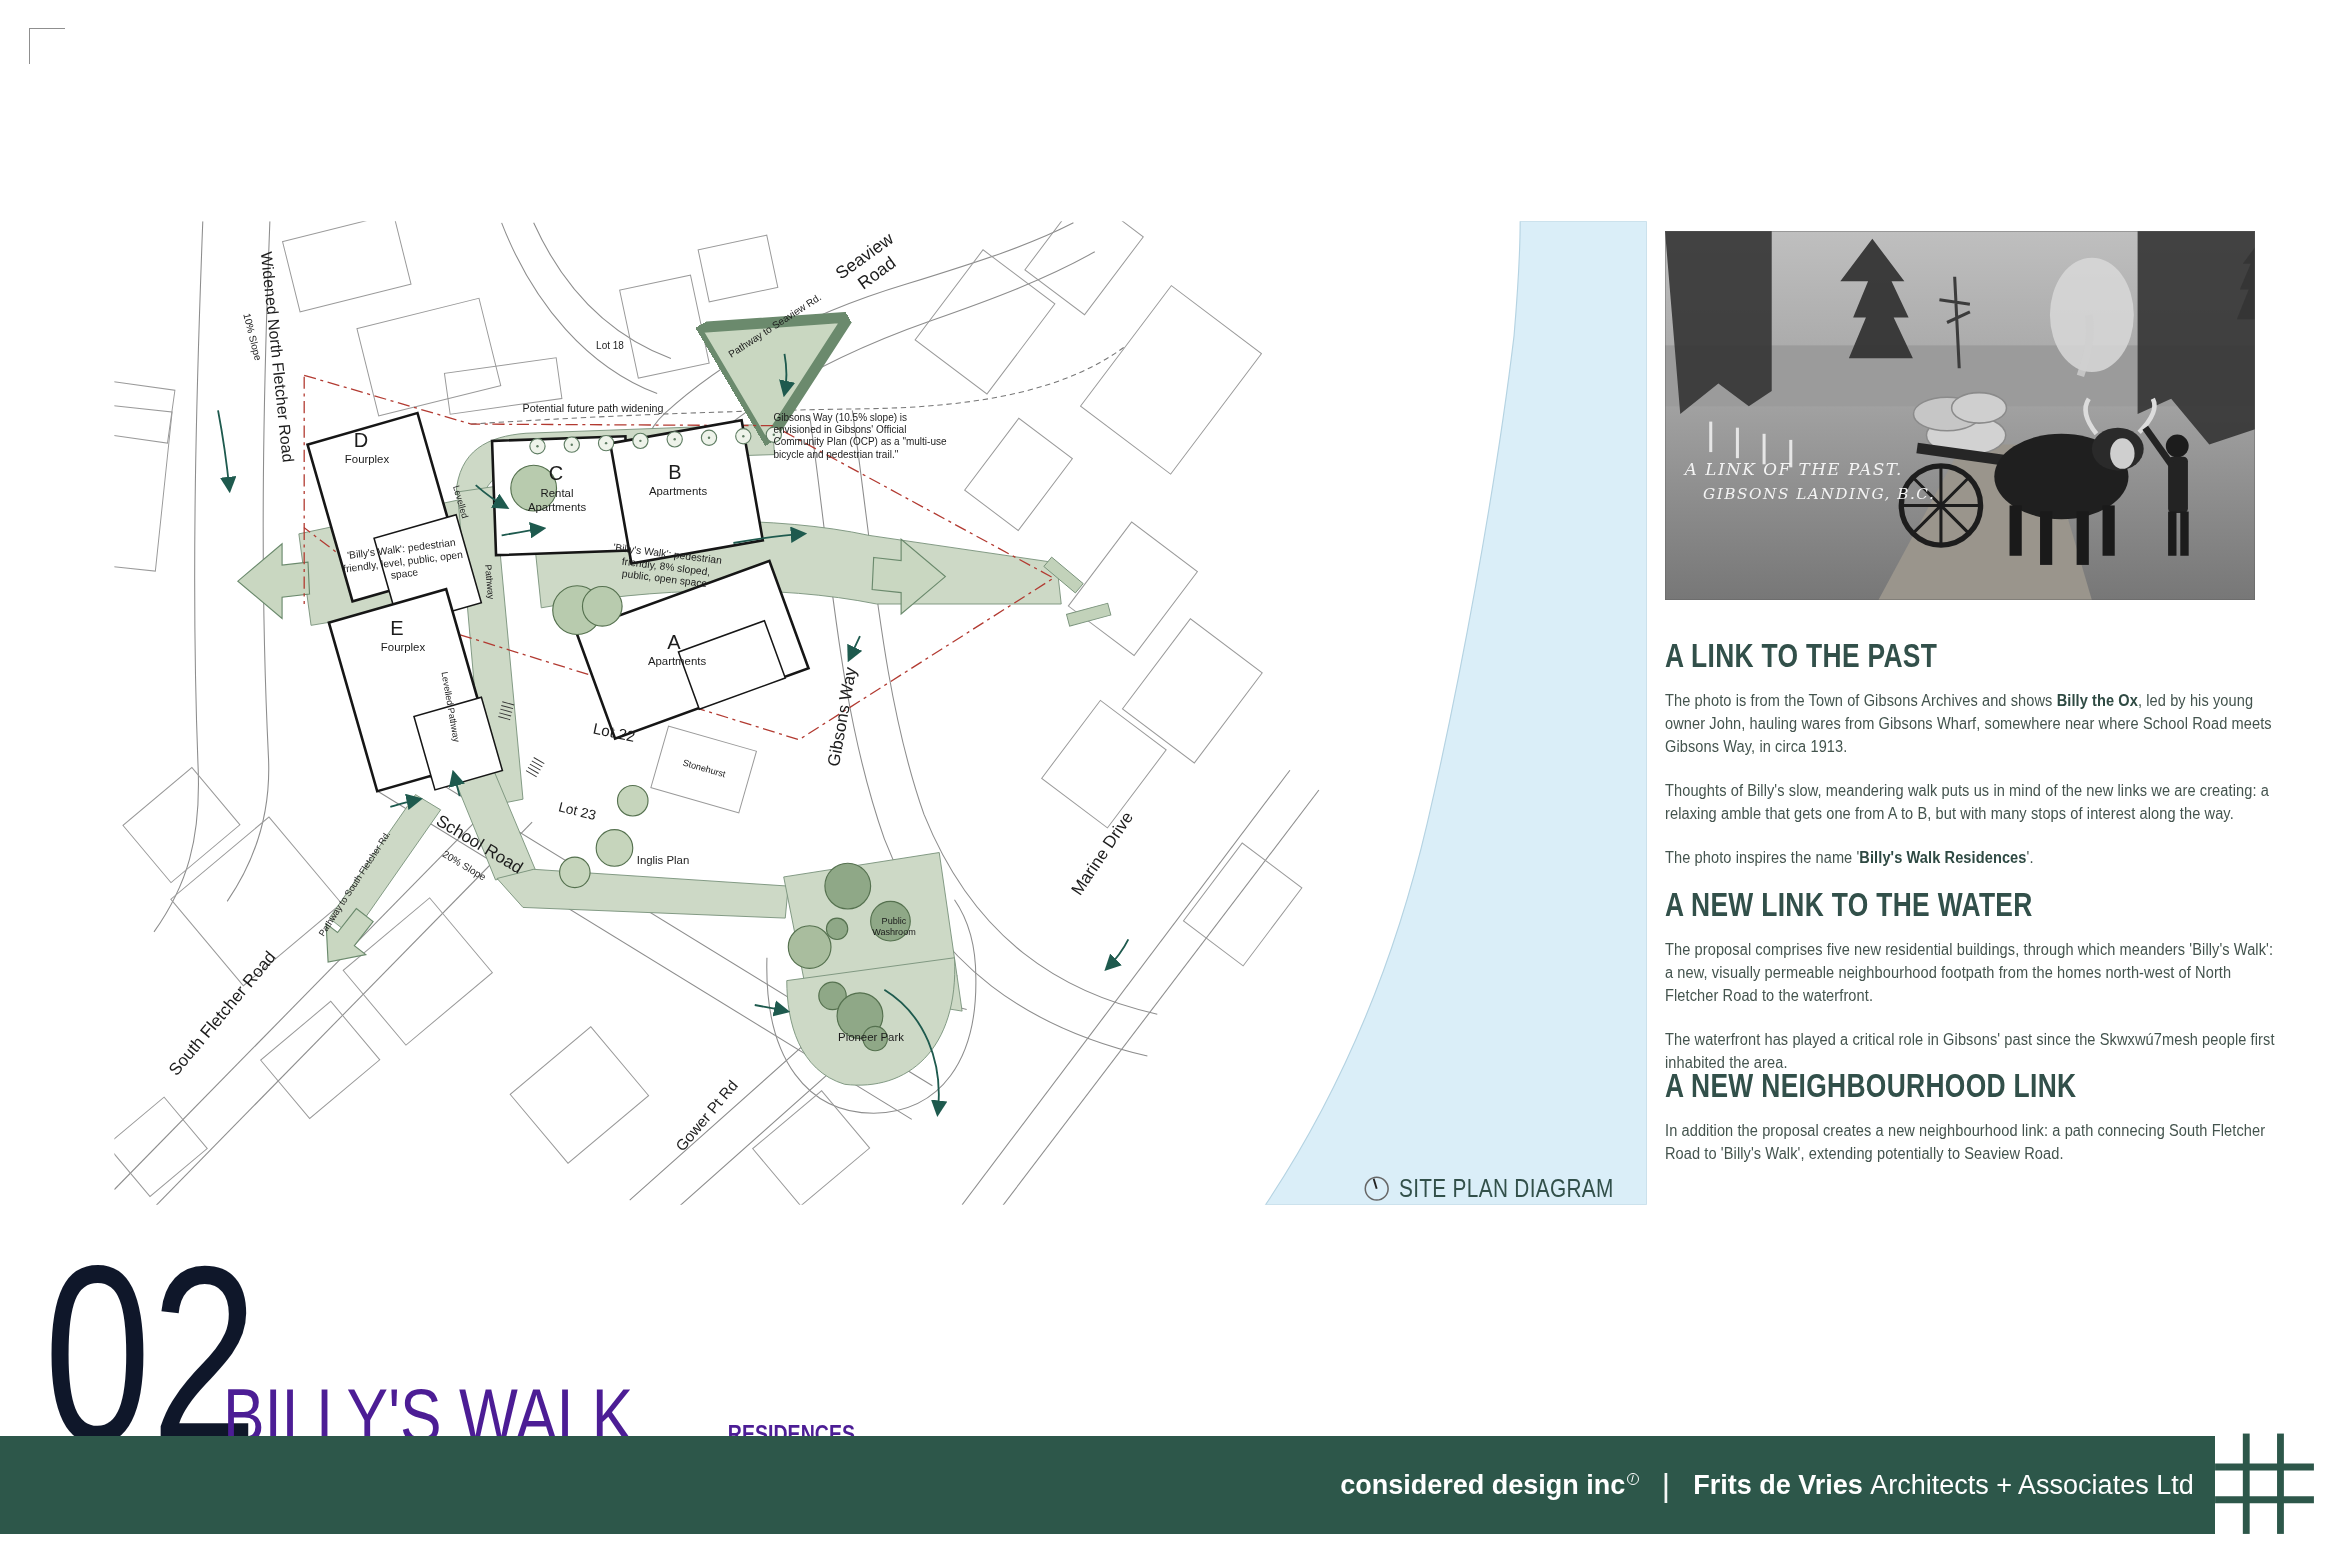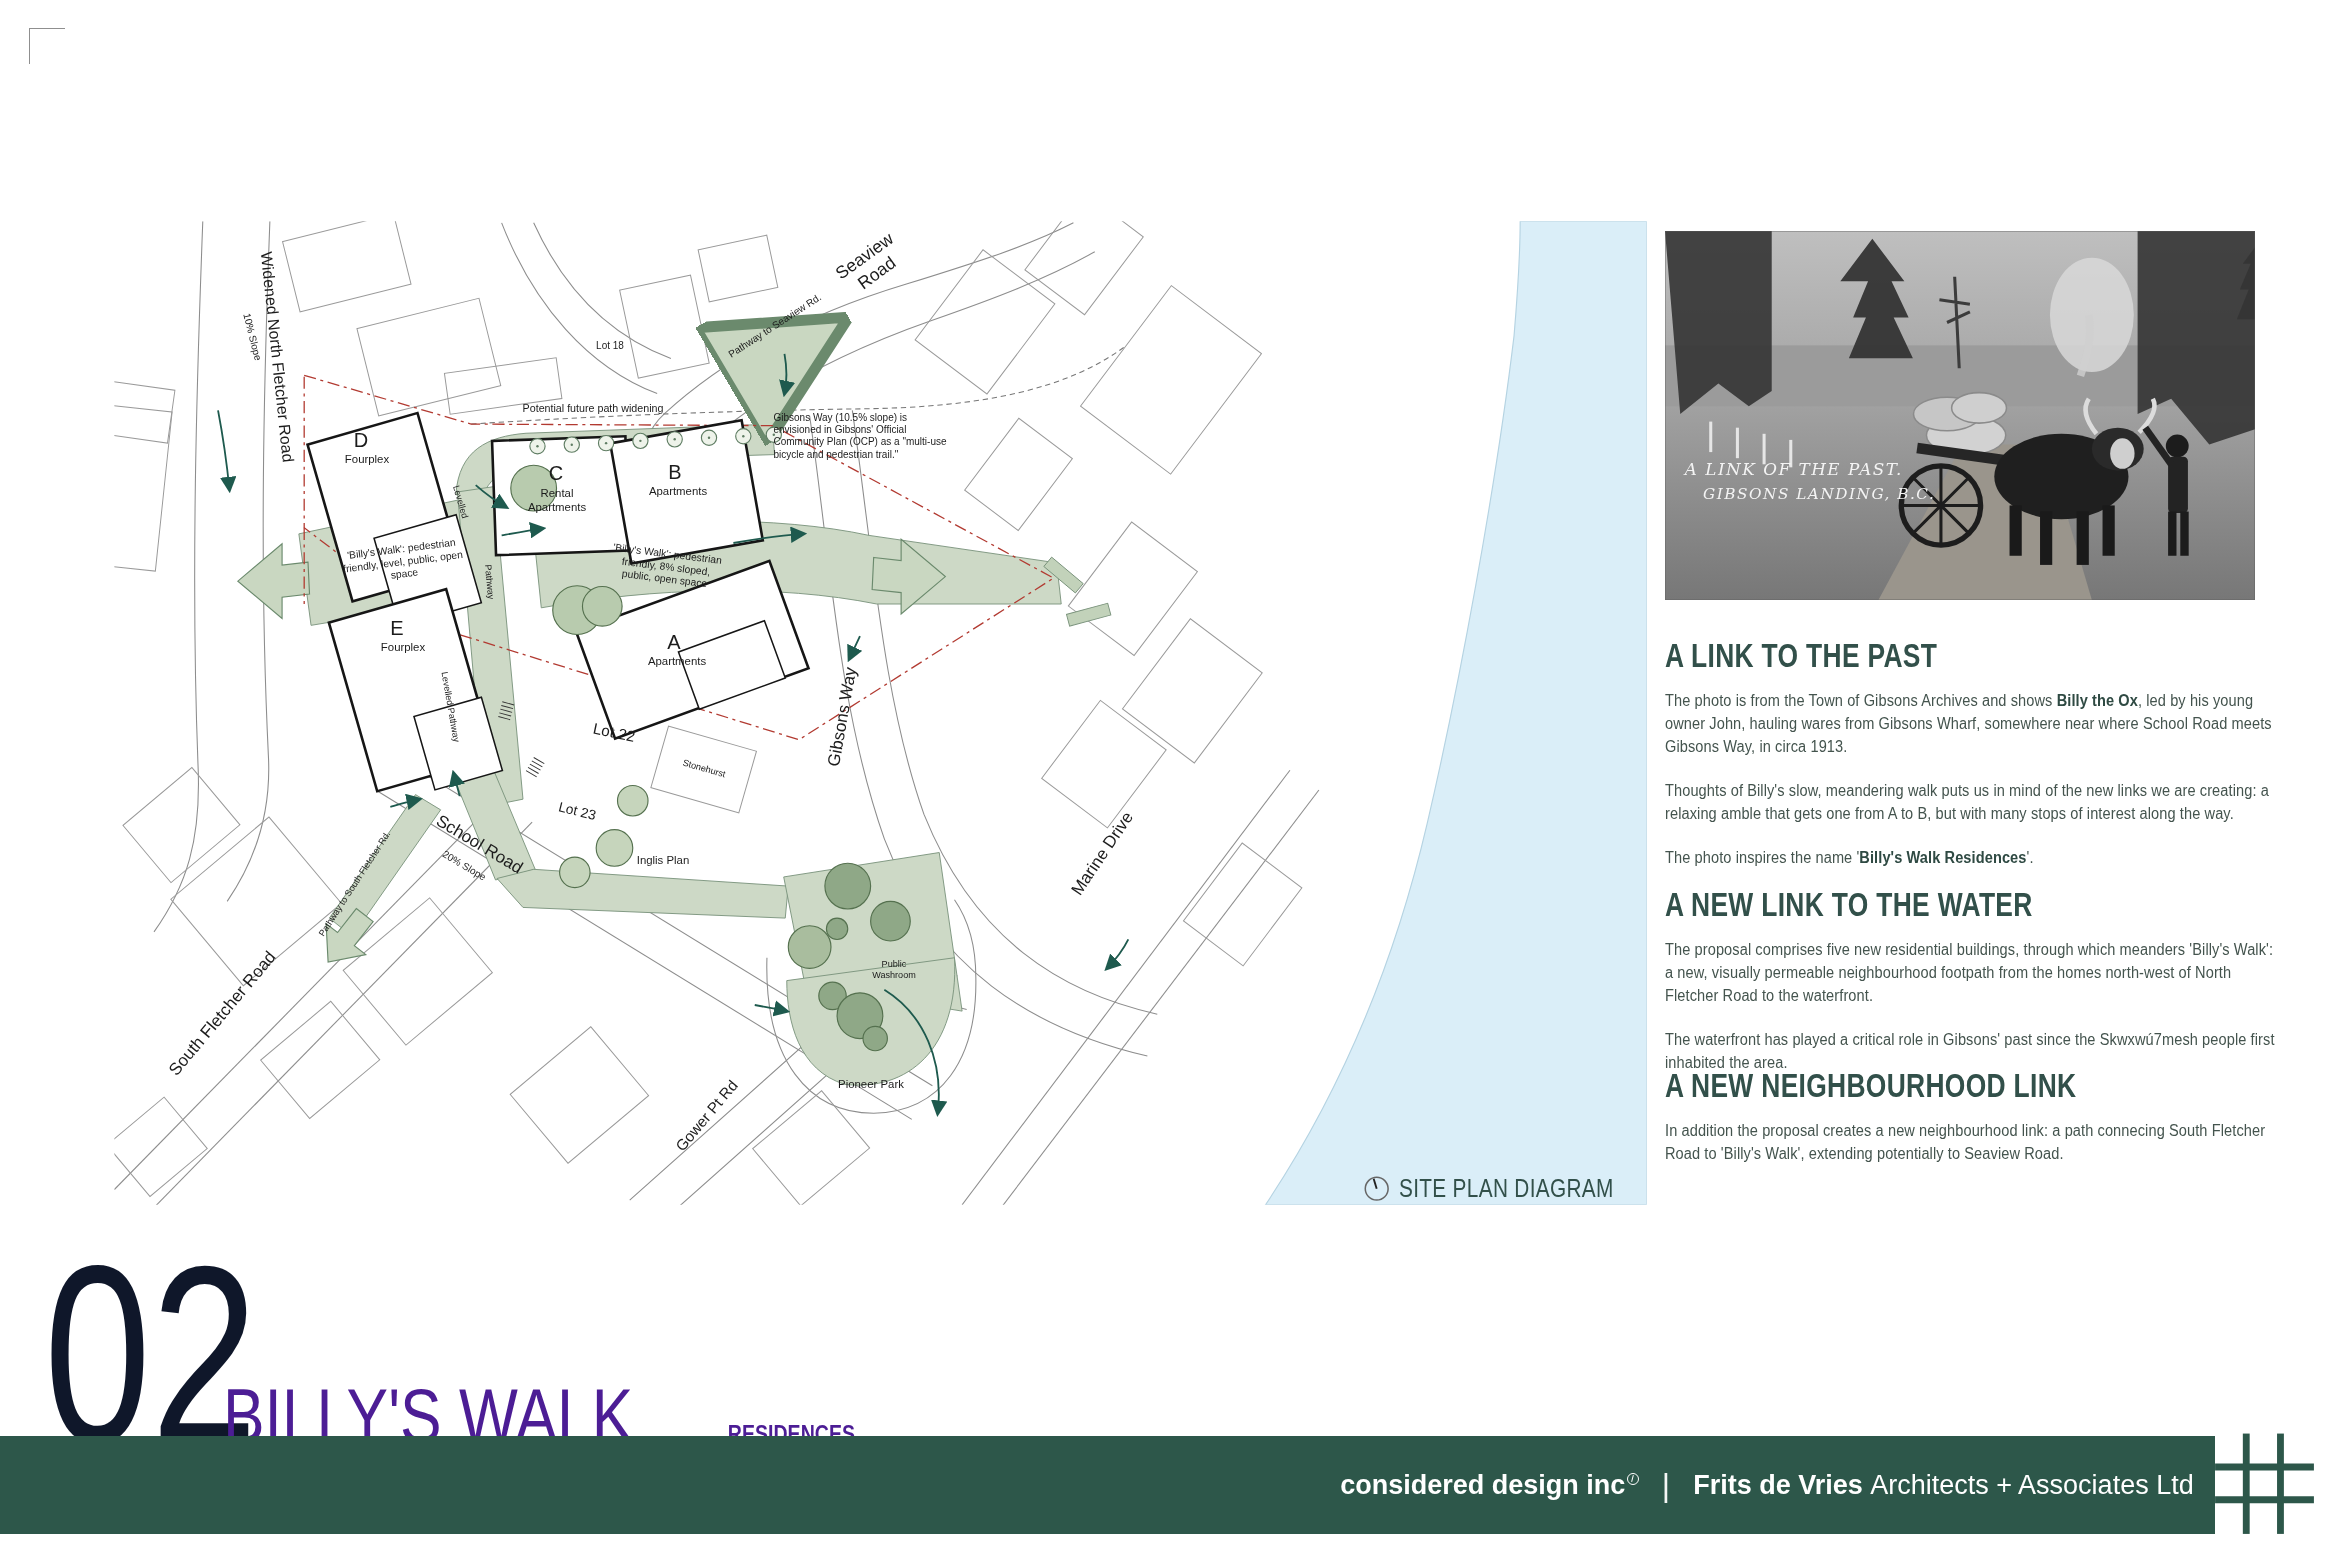--- a/index.html
+++ b/index.html
@@ -256,24 +256,24 @@
       <div class="map-label" style="left: 674px; top: 642px; font-size: 20px; transform: translate(-50%, -50%) rotate(0deg);">A</div>
       <div class="map-label" style="left: 677px; top: 662px; font-size: 11.4px; transform: translate(-50%, -50%) rotate(0deg);">Apartments</div>
       <div class="map-label" style="left: 450px; top: 707px; font-size: 9.1px; transform: translate(-50%, -50%) rotate(80deg);">Levelled Pathway</div>
       <div class="map-label" style="left: 614px; top: 733px; font-size: 15.2px; transform: translate(-50%, -50%) rotate(12deg);">Lot 22</div>
       <div class="map-label" style="left: 704px; top: 769px; font-size: 9.1px; transform: translate(-50%, -50%) rotate(16deg);">Stonehurst</div>
       <div class="map-label" style="left: 577px; top: 812px; font-size: 13.7px; transform: translate(-50%, -50%) rotate(14deg);">Lot 23</div>
       <div class="map-label" style="left: 479px; top: 845px; font-size: 17px; transform: translate(-50%, -50%) rotate(31deg);">School Road</div>
       <div class="map-label" style="left: 464px; top: 866px; font-size: 10px; transform: translate(-50%, -50%) rotate(31deg);">20% Slope</div>
       <div class="map-label" style="left: 663px; top: 861px; font-size: 11.4px; transform: translate(-50%, -50%) rotate(0deg);">Inglis Plan</div>
       <div class="map-label" style="left: 355px; top: 884px; font-size: 9.1px; transform: translate(-50%, -50%) rotate(-57deg);">Pathway to South Fletcher Rd.</div>
-      <div class="map-label" style="left: 894px; top: 927px; font-size: 9.1px; transform: translate(-50%, -50%) rotate(0deg); margin-top: 43px;">Public
+      <div class="map-label" style="left: 894px; top: 927px; font-size: 9.1px; transform: translate(-50%, -50%) rotate(0deg);">Public
 Washroom</div>
       <div class="map-label" style="left: 223px; top: 1014px; font-size: 17px; transform: translate(-50%, -50%) rotate(-50deg);">South Fletcher Road</div>
-      <div class="map-label" style="left: 871px; top: 1038px; font-size: 11.4px; transform: translate(-50%, -50%) rotate(0deg); margin-top: 47px;">Pioneer Park</div>
+      <div class="map-label" style="left: 871px; top: 1038px; font-size: 11.4px; transform: translate(-50%, -50%) rotate(0deg);">Pioneer Park</div>
       <div class="map-label" style="left: 707px; top: 1116px; font-size: 15.2px; transform: translate(-50%, -50%) rotate(-50deg);">Gower Pt Rd</div>
       <div class="map-label" style="left: 843px; top: 717px; font-size: 17px; transform: translate(-50%, -50%) rotate(-80deg);">Gibsons Way</div>
       <div class="map-label" style="left: 1103px; top: 854px; font-size: 17px; transform: translate(-50%, -50%) rotate(-56deg);">Marine Drive</div>
     </div>
 
 <div id="photo">
   <svg width="590" height="369" viewBox="0 0 774 484">
     <defs>
       <linearGradient id="sky" x1="0" y1="0" x2="0" y2="1">
         <stop offset="0" stop-color="#bfbfbf"></stop>

